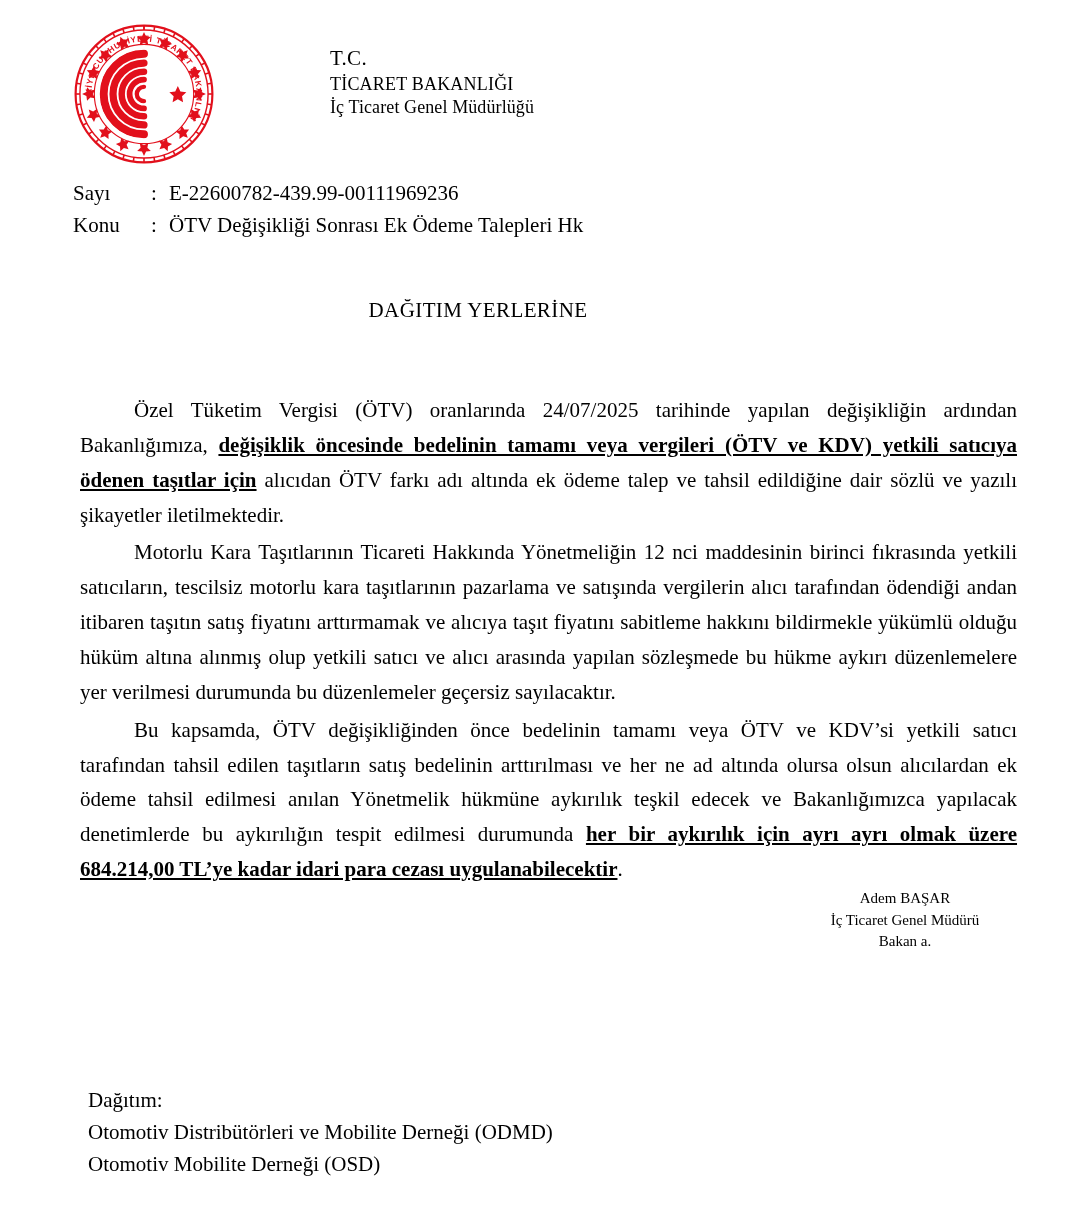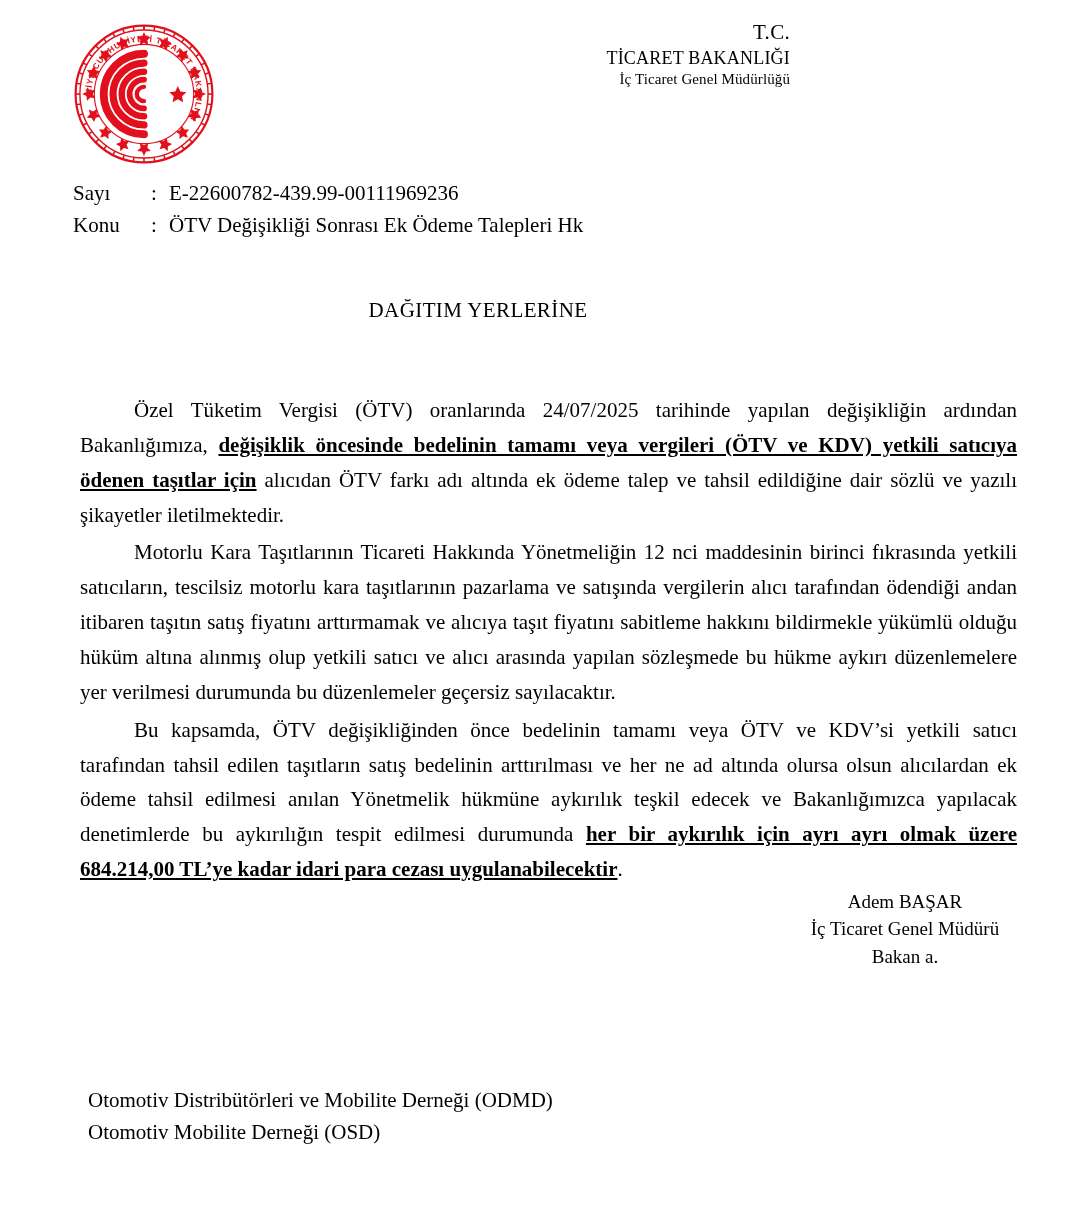--- a/index.html
+++ b/index.html
@@ -30,28 +30,28 @@
     left: 72px;
     top: 22px;
     width: 144px;
     height: 144px;
   }
   .emblem svg { display: block; width: 144px; height: 144px; }
 
   .org-block {
     position: absolute;
     left: 330px;
-    top: 19px;
+    top: 45px;
     width: 460px;
-    text-align: right;
+    text-align: left;
     line-height: 1.32;
   }
   .org-tc      { font-size: 21px; letter-spacing: 0.3px; }
   .org-ministry{ font-size: 18px; letter-spacing: 0.2px; }
-  .org-unit    { font-size: 15px; letter-spacing: 0.1px; }
+  .org-unit    { font-size: 18px; letter-spacing: 0.1px; }
 
   
   .fields {
     position: absolute;
     left: 73px;
     top: 178px;
     font-size: 21px;
     line-height: 1.52;
   }
   .field-row { display: flex; }
@@ -88,21 +88,21 @@
   .body-text p:last-child { margin-bottom: 0; }
   .bu { font-weight: bold; text-decoration: underline; }
 
   
   .signature {
     position: absolute;
     left: 755px;
     top: 888px;
     width: 300px;
     text-align: center;
-    font-size: 19px;
+    font-size: 15px;
     line-height: 1.44;
   }
 
   
   .distribution {
     position: absolute;
     left: 88px;
     top: 1085px;
     font-size: 21px;
     line-height: 1.52;
@@ -286,17 +286,18 @@
 
   </div>
 
   <div class="signature">
     <div>Adem BAŞAR</div>
     <div>İç Ticaret Genel Müdürü</div>
     <div>Bakan a.</div>
   </div>
 
   <div class="distribution">
+    <div>Dağıtım:</div>
     <div>Otomotiv Distribütörleri ve Mobilite Derneği (ODMD)</div>
     <div>Otomotiv Mobilite Derneği (OSD)</div>
   </div>
 
 </div>
 
 </body></html>

